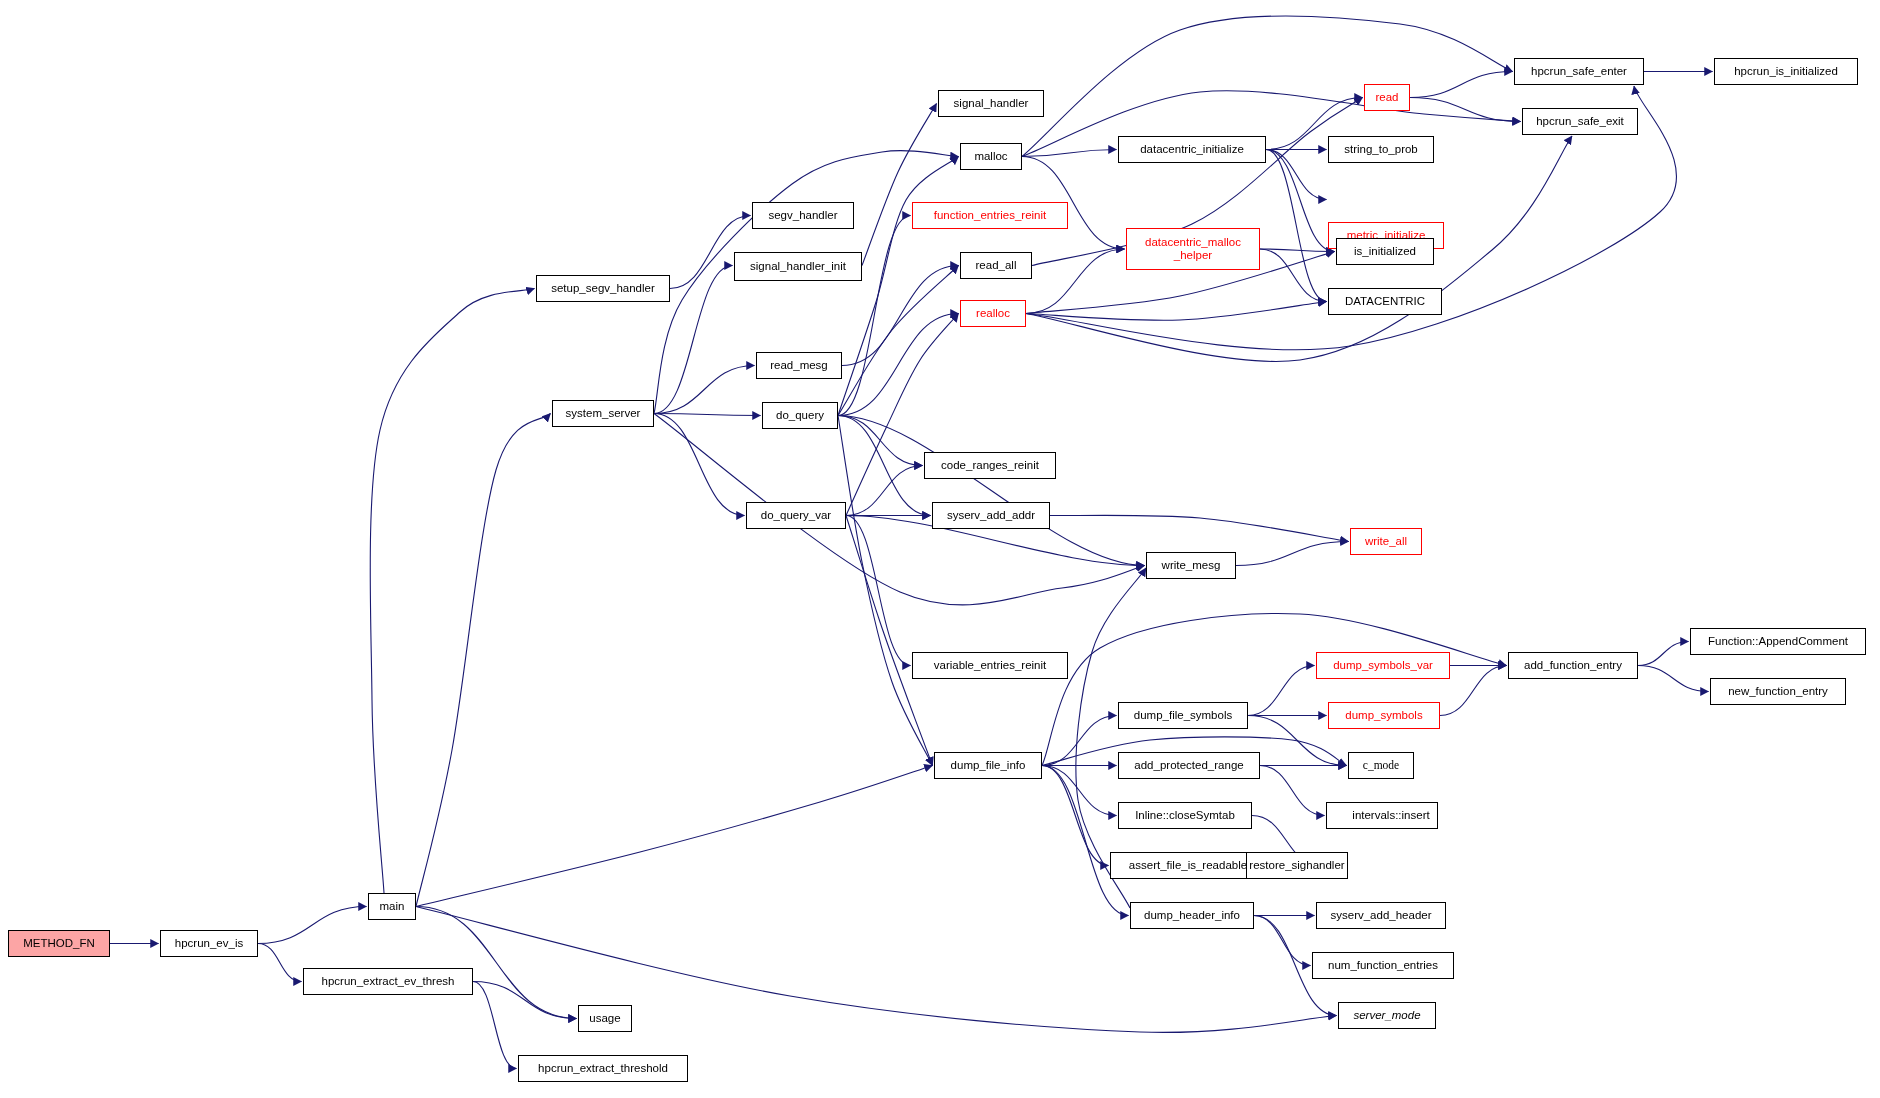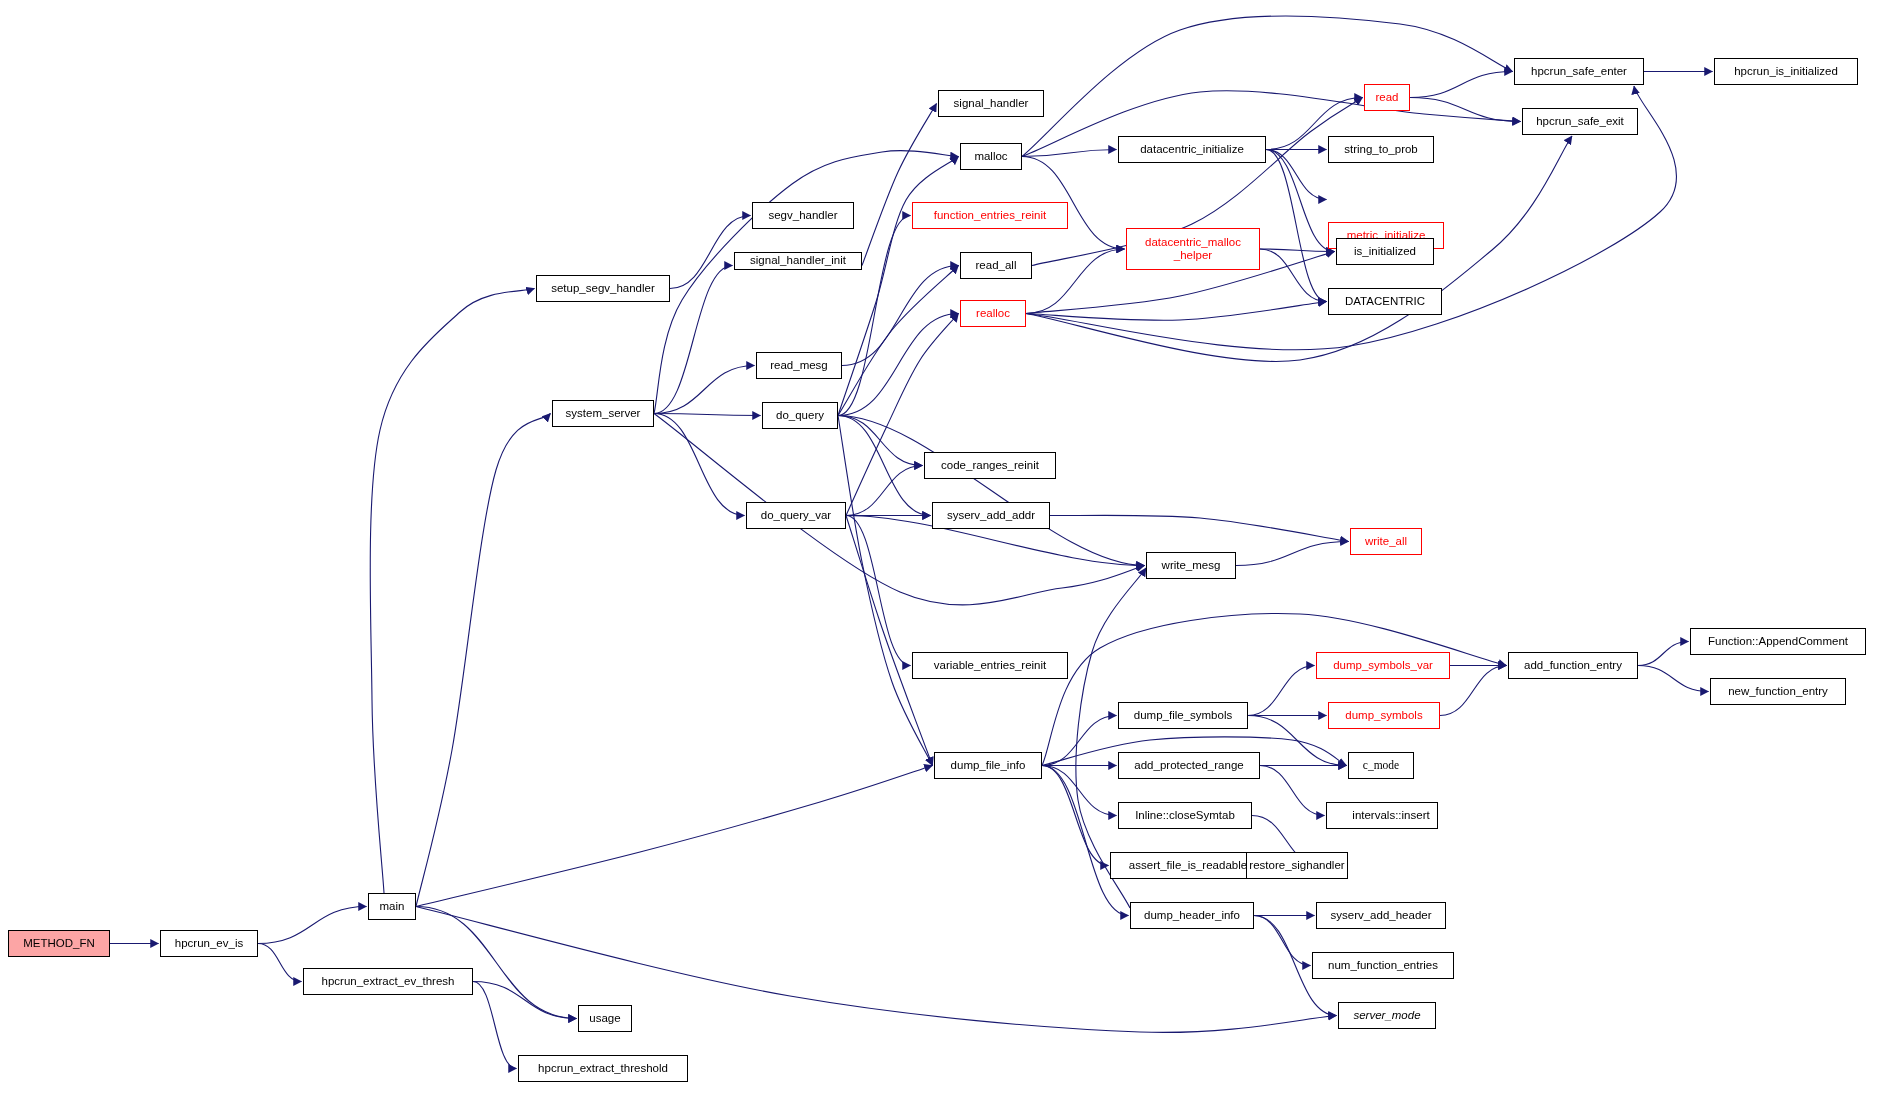--- a/index.html
+++ b/index.html
@@ -119,21 +119,21 @@
   </svg>
   <div id="nodes">
       <div class="node root" style="left: 8px; top: 930px; width: 102px; height: 27px;">METHOD_FN</div>
       <div class="node" style="left: 160px; top: 930px; width: 98px; height: 27px;">hpcrun_ev_is</div>
       <div class="node" style="left: 368px; top: 893px; width: 48px; height: 27px;">main</div>
       <div class="node" style="left: 303px; top: 968px; width: 170px; height: 27px;">hpcrun_extract_ev_thresh</div>
       <div class="node" style="left: 578px; top: 1005px; width: 54px; height: 27px;">usage</div>
       <div class="node" style="left: 518px; top: 1055px; width: 170px; height: 27px;">hpcrun_extract_threshold</div>
       <div class="node" style="left: 536px; top: 275px; width: 134px; height: 27px;">setup_segv_handler</div>
       <div class="node" style="left: 752px; top: 202px; width: 102px; height: 27px;">segv_handler</div>
-      <div class="node" style="left: 734px; top: 252px; width: 128px; height: 18px; text-align: right;">signal_handler_init</div>
+      <div class="node" style="left: 734px; top: 252px; width: 128px; height: 29px; text-align: right;">signal_handler_init</div>
       <div class="node" style="left: 938px; top: 90px; width: 106px; height: 27px;">signal_handler</div>
       <div class="node" style="left: 552px; top: 400px; width: 102px; height: 27px;">system_server</div>
       <div class="node" style="left: 756px; top: 352px; width: 86px; height: 27px;">read_mesg</div>
       <div class="node" style="left: 762px; top: 402px; width: 76px; height: 27px;">do_query</div>
       <div class="node" style="left: 746px; top: 502px; width: 100px; height: 27px;">do_query_var</div>
       <div class="node" style="left: 960px; top: 143px; width: 62px; height: 27px;">malloc</div>
       <div class="node red" style="left: 912px; top: 202px; width: 156px; height: 27px;">function_entries_reinit</div>
       <div class="node" style="left: 960px; top: 252px; width: 72px; height: 27px;">read_all</div>
       <div class="node red" style="left: 960px; top: 300px; width: 66px; height: 27px;">realloc</div>
       <div class="node" style="left: 924px; top: 452px; width: 132px; height: 27px;">code_ranges_reinit</div>

